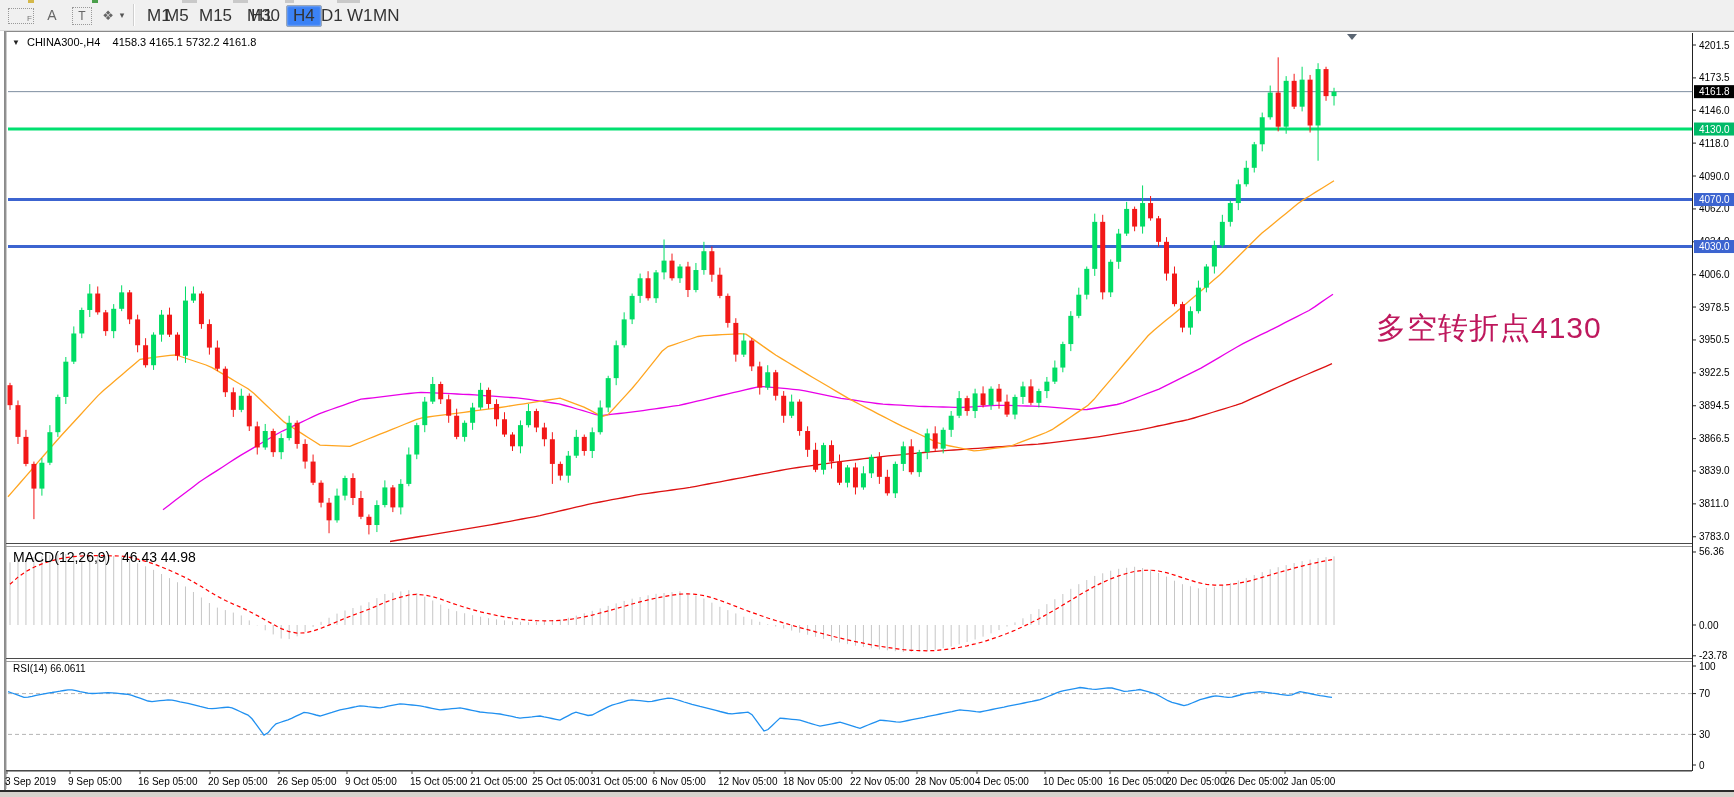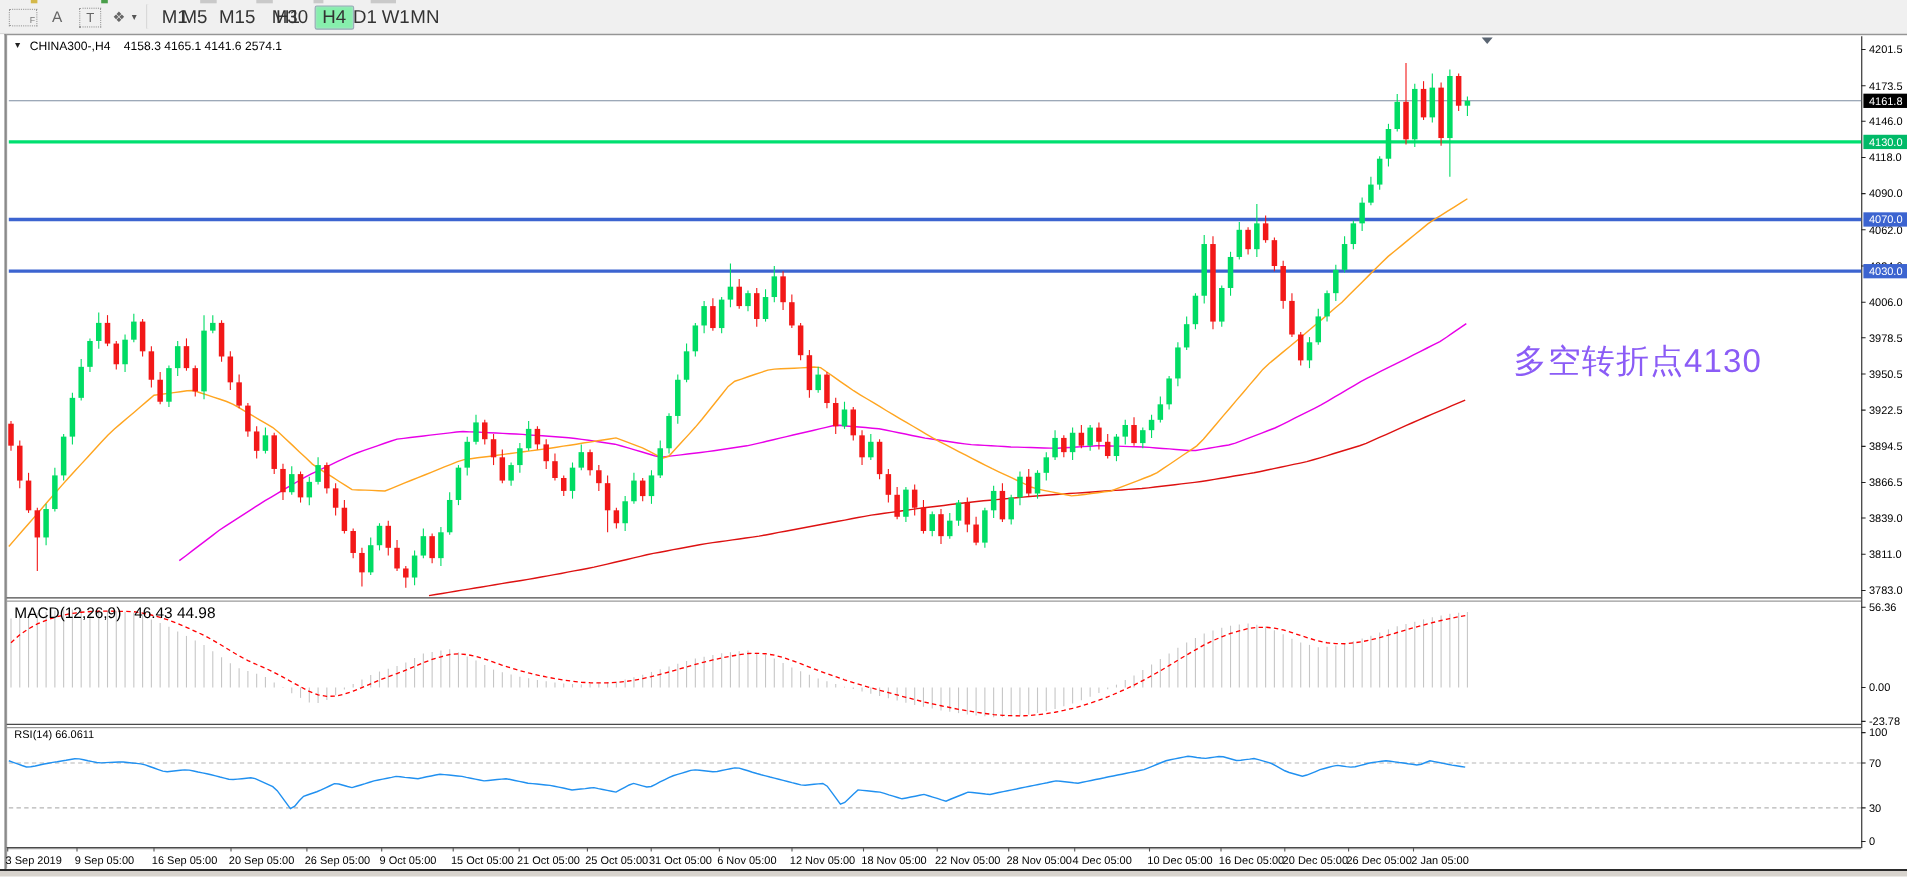--- a/index.html
+++ b/index.html
@@ -13,21 +13,21 @@
     color:#555;font-size:13px;cursor:default;}
   #icon-grid{left:8px;width:22px;border:1px dotted #999;height:14px;top:8px;font-size:8px;color:#777;
     justify-content:flex-end;align-items:flex-end;padding:0 1px;}
   #icon-a{left:44px;width:16px;font-size:14px;color:#666;}
   #icon-t{left:72px;width:18px;height:16px;top:7px;border:1px dotted #999;font-size:12px;color:#666;}
   #icon-shapes{left:100px;width:16px;font-size:13px;color:#666;}
   #icon-dd{left:117px;width:10px;font-size:9px;color:#555;}
   .tb-sep{position:absolute;left:133px;top:4px;width:1px;height:22px;background:#cfcfcf;border-right:1px solid #fff;}
   .tf-btn{position:absolute;top:5px;height:20px;padding:0 6px;display:flex;align-items:center;
     font-size:17px;color:#333;border:1px solid transparent;border-radius:2px;}
-  .tf-btn.active{background:#86efac;border:1px solid #9aa7b8;box-shadow:inset 0 0 2px #cdd6e2;}
+  .tf-btn.active{background:#3b82f6;border:1px solid #9aa7b8;box-shadow:inset 0 0 2px #cdd6e2;}
   
   #chartwin{position:absolute;left:4px;top:31px;width:1730px;height:760px;background:#fff;
     border-top:1px solid #8a8a8a;border-left:2px solid #8a8a8a;}
   svg{position:absolute;left:0;top:0;}
   
   .ovl{position:absolute;color:#000;white-space:nowrap;}
   #title-row{left:12px;top:36px;font-size:11px;}
   #title-row .tri{font-size:8px;vertical-align:1px;margin-right:4px;color:#222;}
   #macd-label{left:13px;top:549px;font-size:14px;}
   #rsi-label{left:13px;top:663px;font-size:10px;}
@@ -683,29 +683,29 @@
       <line x1="1226" y1="771" x2="1226" y2="774" stroke="#555"></line>
       <text x="1224" y="785" text-anchor="start" font-family="&quot;Liberation Sans&quot;,sans-serif" font-size="10" fill="#000000">26 Dec 05:00</text>
       <line x1="1285" y1="771" x2="1285" y2="774" stroke="#555"></line>
       <text x="1283" y="785" text-anchor="start" font-family="&quot;Liberation Sans&quot;,sans-serif" font-size="10" fill="#000000">2 Jan 05:00</text>
     </svg>
 
   <div class="ovl" id="title-row">
     <span class="tri">▼</span>
     <span>CHINA300-,H4</span>
     <span>&nbsp;&nbsp;</span>
-    <span>4158.3 4165.1 4141.6 2574.1</span>
+    <span>4158.3 4165.1 5732.2 4161.8</span>
   </div>
   <div class="ovl" id="macd-label">
     <span>MACD(12,26,9)</span>
     <span>&nbsp;</span>
     <span>46.43 44.98</span>
   </div>
   <div class="ovl" id="rsi-label">RSI(14) 66.0611</div>
-  <div class="ovl" id="annotation" style="color: #8b5cf6;">多空转折点4130</div>
+  <div class="ovl" id="annotation" style="color: #be185d;">多空转折点4130</div>
 
   <div id="botline"></div>
   <div id="botstrip">
     
     
   </div>
 
 </div>
 
 </body></html>

